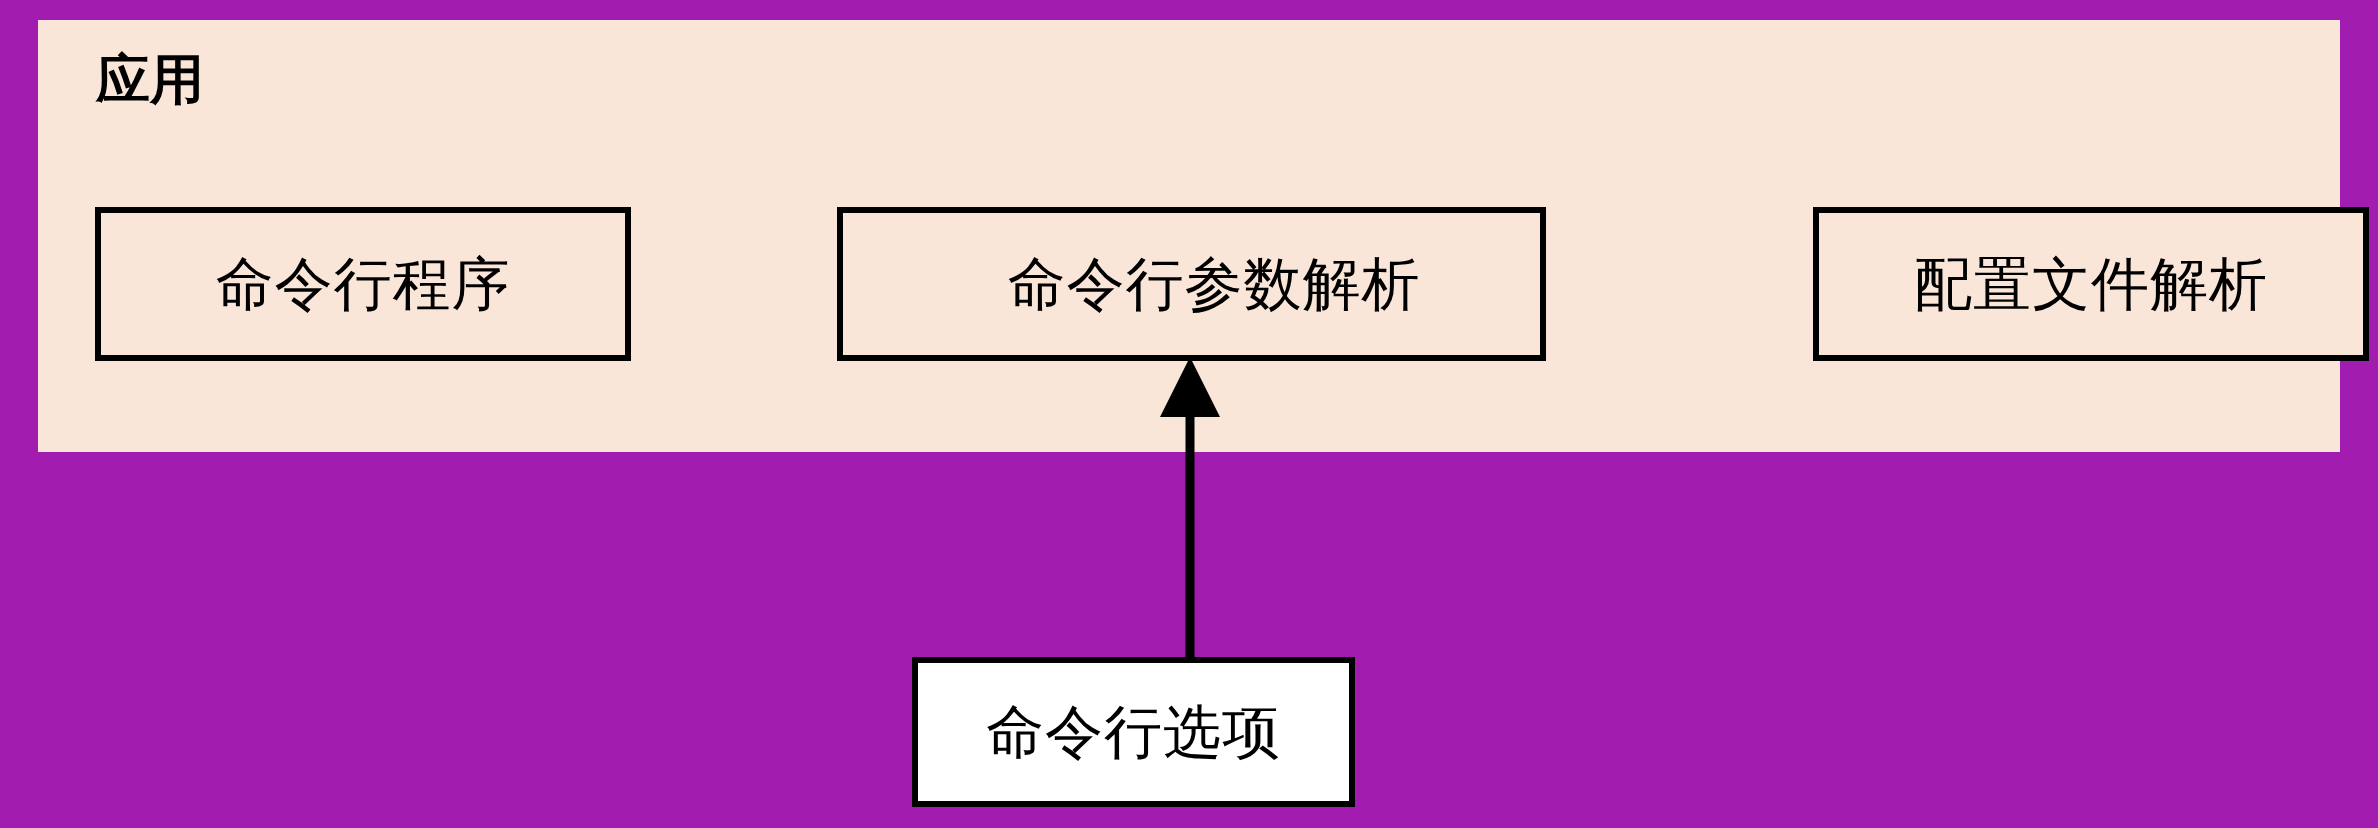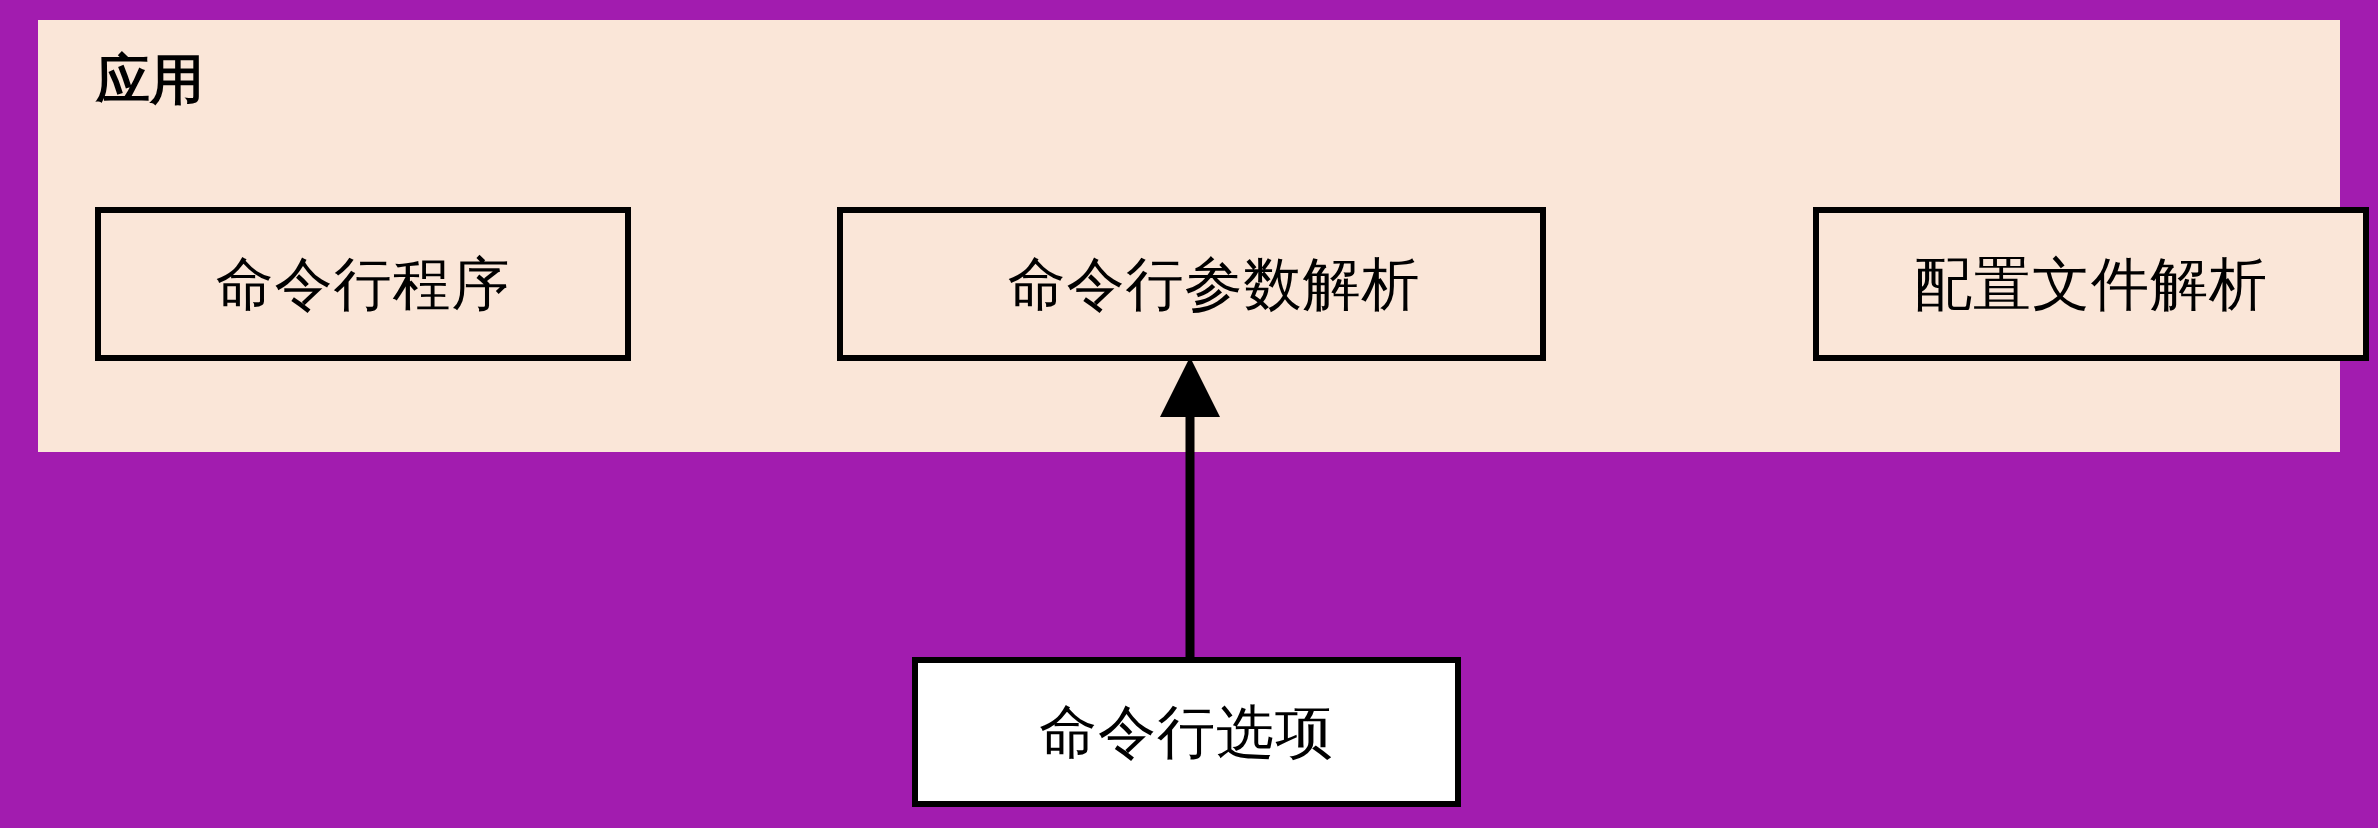--- a/index.html
+++ b/index.html
@@ -55,21 +55,21 @@
     white-space: nowrap;
     letter-spacing: 1px;
   }
   .node.filled { background: #fae6d8; }
   .node.plain  { background: #ffffff; }
 
   
   #node-cli-program      { left: 58px;   top: 207px; width: 536px; height: 154px; margin-left: 37px; }
   #node-arg-parse        { left: 837px;  top: 207px; width: 709px; height: 154px; padding-left: 45px; }
   #node-config-parse     { left: 1765px; top: 207px; width: 556px; height: 154px; margin-left: 48px; }
-  #node-cli-option       { left: 912px;  top: 657px; width: 549px; height: 150px; text-align: right; }
+  #node-cli-option       { left: 912px;  top: 657px; width: 443px; height: 150px; text-align: right; }
 
   
   #connector-layer {
     position: absolute;
     left: 0; top: 0;
     width: 2378px;
     height: 828px;
     pointer-events: none;
   }
   .edge-label {

